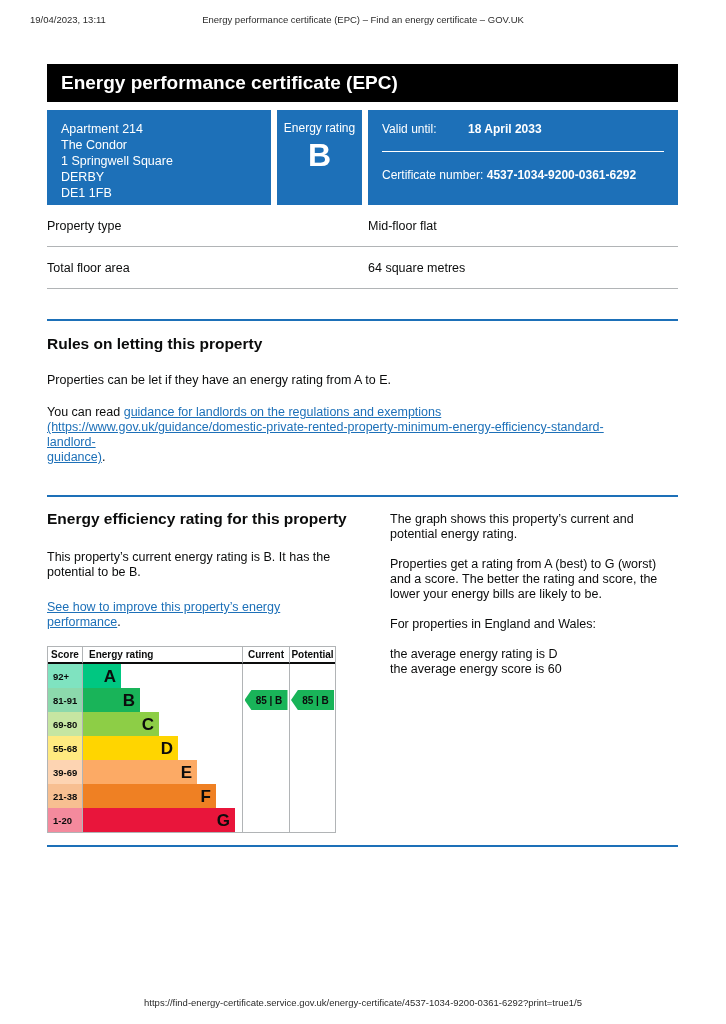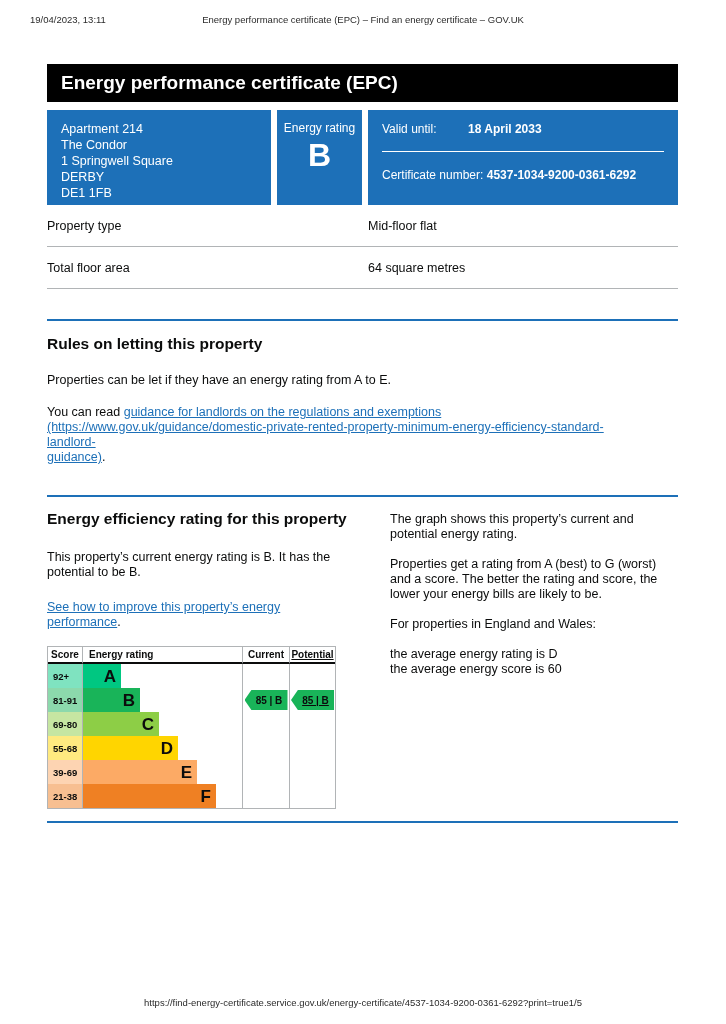--- a/index.html
+++ b/index.html
@@ -48,21 +48,21 @@
   .col-right p { margin-top:15px; max-width:290px; }
   .col-right p.first { margin-top:2px; }
   .col-right p.tight { margin-top:0; }
   
   .chart { width:289px; border:1px solid #b1b4b6; margin-top:16px; }
   .chart-row { display:flex; }
   .cell { display:flex; align-items:center; }
   .cell-score { width:34px; }
   .cell-band { width:160px; border-left:1px solid #b1b4b6; }
   .cell-arrow { width:47px; border-left:1px solid #b1b4b6; justify-content:center; }
-  .cell-arrow:last-child { width:46px;text-decoration:underline; }
+  .cell-arrow:last-child { width:46px; }
   .chart-header .cell { height:17px; border-bottom:2px solid #0b0c0c; font-size:10px; font-weight:bold; }
   .chart-header .cell-score { justify-content:center; }
   .chart-header .cell-band { padding-left:6px; }
   .band-row { height:24px; }
   .band-row .cell-score { font-size:9.5px; font-weight:bold; padding-left:5px; }
   .band-row .cell-band { padding:0; display:block; }
   .bar { height:100%; display:flex; align-items:center; justify-content:flex-end; padding-right:5px; }
   .band-letter { font-size:17px; font-weight:bold; line-height:1; color:#0b0c0c; }
   .arrow {
     width:43px; height:20px; font-size:10px; font-weight:bold; color:#0b0c0c;
@@ -201,20 +201,30 @@
             <div class="chart-row band-row">
               <div class="cell cell-score" style="background: rgb(247, 191, 145);">21-38</div>
               <div class="cell cell-band">
                 <div class="bar" style="width: 133px; background: rgb(239, 128, 35);">
                   <span class="band-letter">F</span>
                 </div>
               </div>
               <div class="cell cell-arrow"></div>
               <div class="cell cell-arrow"></div>
             </div>
+            <div class="chart-row band-row">
+              <div class="cell cell-score" style="background: rgb(244, 138, 157);">1-20</div>
+              <div class="cell cell-band">
+                <div class="bar" style="width: 152px; background: rgb(233, 21, 59);">
+                  <span class="band-letter">G</span>
+                </div>
+              </div>
+              <div class="cell cell-arrow"></div>
+              <div class="cell cell-arrow"></div>
+            </div>
           </div>
       </div>
     </div>
 
     <div class="col-right">
       <p class="first">The graph shows this property’s current and potential energy rating.</p>
       <p>Properties get a rating from A (best) to G (worst) and a score. The better the rating and score, the lower your energy bills are likely to be.</p>
       <p>For properties in England and Wales:</p>
       <p>the average energy rating is D</p>
       <p class="tight">the average energy score is 60</p>

